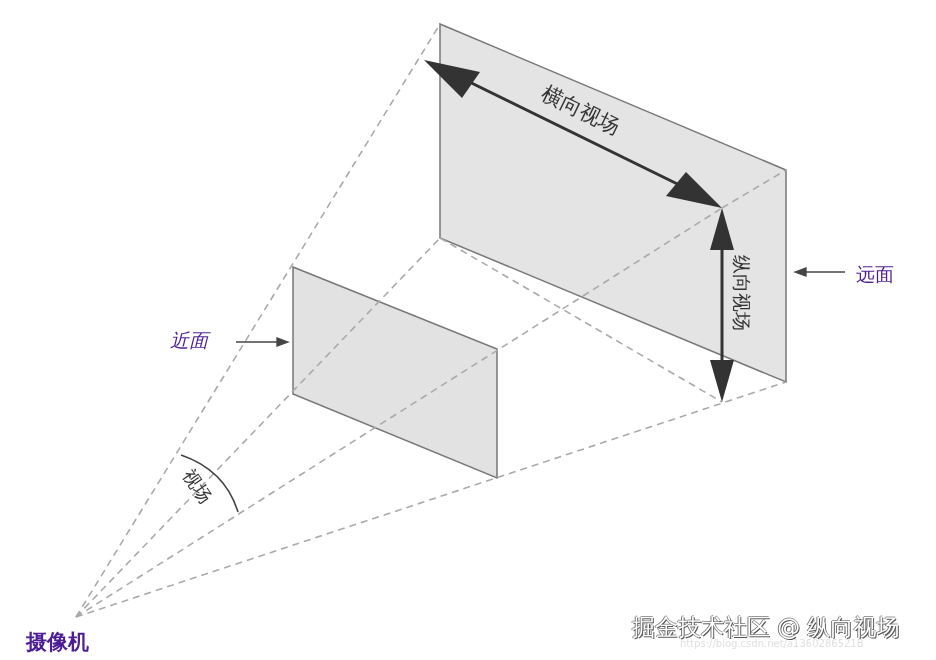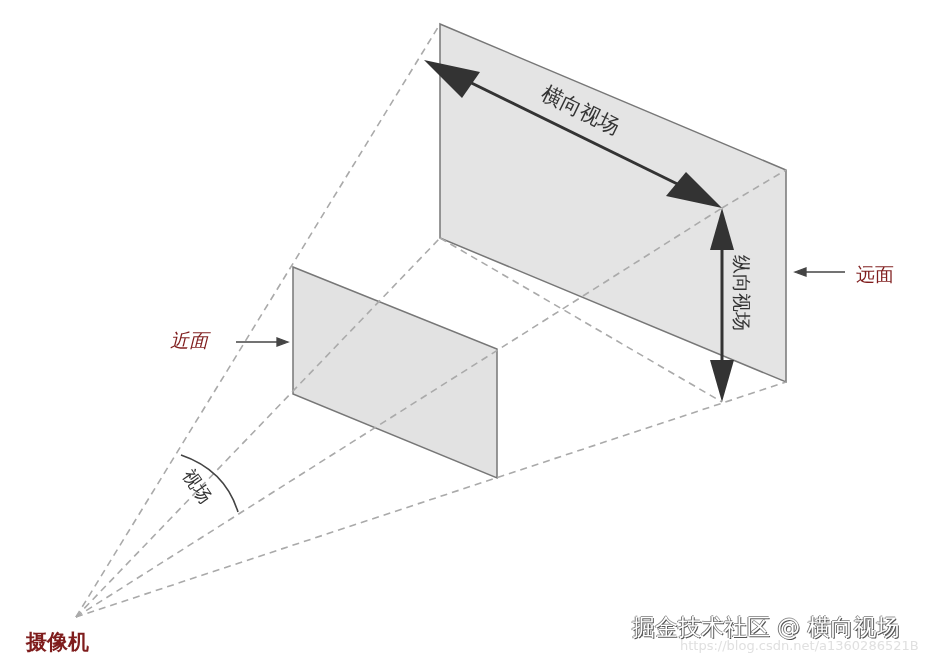--- a/index.html
+++ b/index.html
@@ -1,20 +1,20 @@
 <!DOCTYPE html>
 <html><head>
 <meta charset="utf-8">
 <style>
   html,body{margin:0;padding:0;background:#ffffff;}
   body{width:936px;height:660px;position:relative;overflow:hidden;font-family:"DejaVu Sans",sans-serif;}
   svg{position:absolute;left:0;top:0;}
-  .lbl{position:absolute;font-size:19px;color:#7f1d1d;white-space:nowrap;}
+  .lbl{position:absolute;font-size:19px;color:#4c1d95;white-space:nowrap;}
   .wm{position:absolute;left:632px;top:612px;font-size:23px;color:#ffffff;text-shadow:1px 1px 0 #555,-1px 0 0 #777,0 -1px 0 #999;white-space:nowrap;}
-  .wm2{position:absolute;left:680px;top:638px;font-size:13px;color:#e0e0e0;white-space:nowrap;}
+  .wm2{position:absolute;left:680px;top:638px;font-size:10px;color:#e0e0e0;white-space:nowrap;}
 </style>
 </head>
 <body>
 
 <svg width="936" height="660">
 
   <polygon points="440,24 786,170 786,382 440,238" fill="#e4e4e4" stroke="#777" stroke-width="1.5"></polygon>
 
   <polygon points="293,267 497,349 497,478 293,394" fill="#e2e2e2" stroke="#777" stroke-width="1.5"></polygon>
 
@@ -52,13 +52,13 @@
 
   <text x="540" y="98" font-size="21" fill="#333" transform="rotate(26 540 98)" font-family="DejaVu Sans, sans-serif" id="t-h">横向视场</text>
   <text x="735" y="255" font-size="19" fill="#333" transform="rotate(90 735 255)" font-family="DejaVu Sans, sans-serif" id="t-v">纵向视场</text>
   <text x="182" y="475" font-size="18" fill="#333" transform="rotate(55 182 475)" font-family="DejaVu Sans, sans-serif" id="t-f">视场</text>
 </svg>
 
 <div class="lbl" style="left:856px;top:262px;">远面</div>
 <div class="lbl" style="left:170px;top:328px;font-style:italic;">近面</div>
 <div class="lbl" style="left:26px;top:628px;font-size:21px;font-weight:bold;">摄像机</div>
 <div class="wm2">https://blog.csdn.net/a1360286521B</div>
-<div class="wm">掘金技术社区 @ 横向视场</div>
+<div class="wm">掘金技术社区 @ 纵向视场</div>
 
 </body></html>

